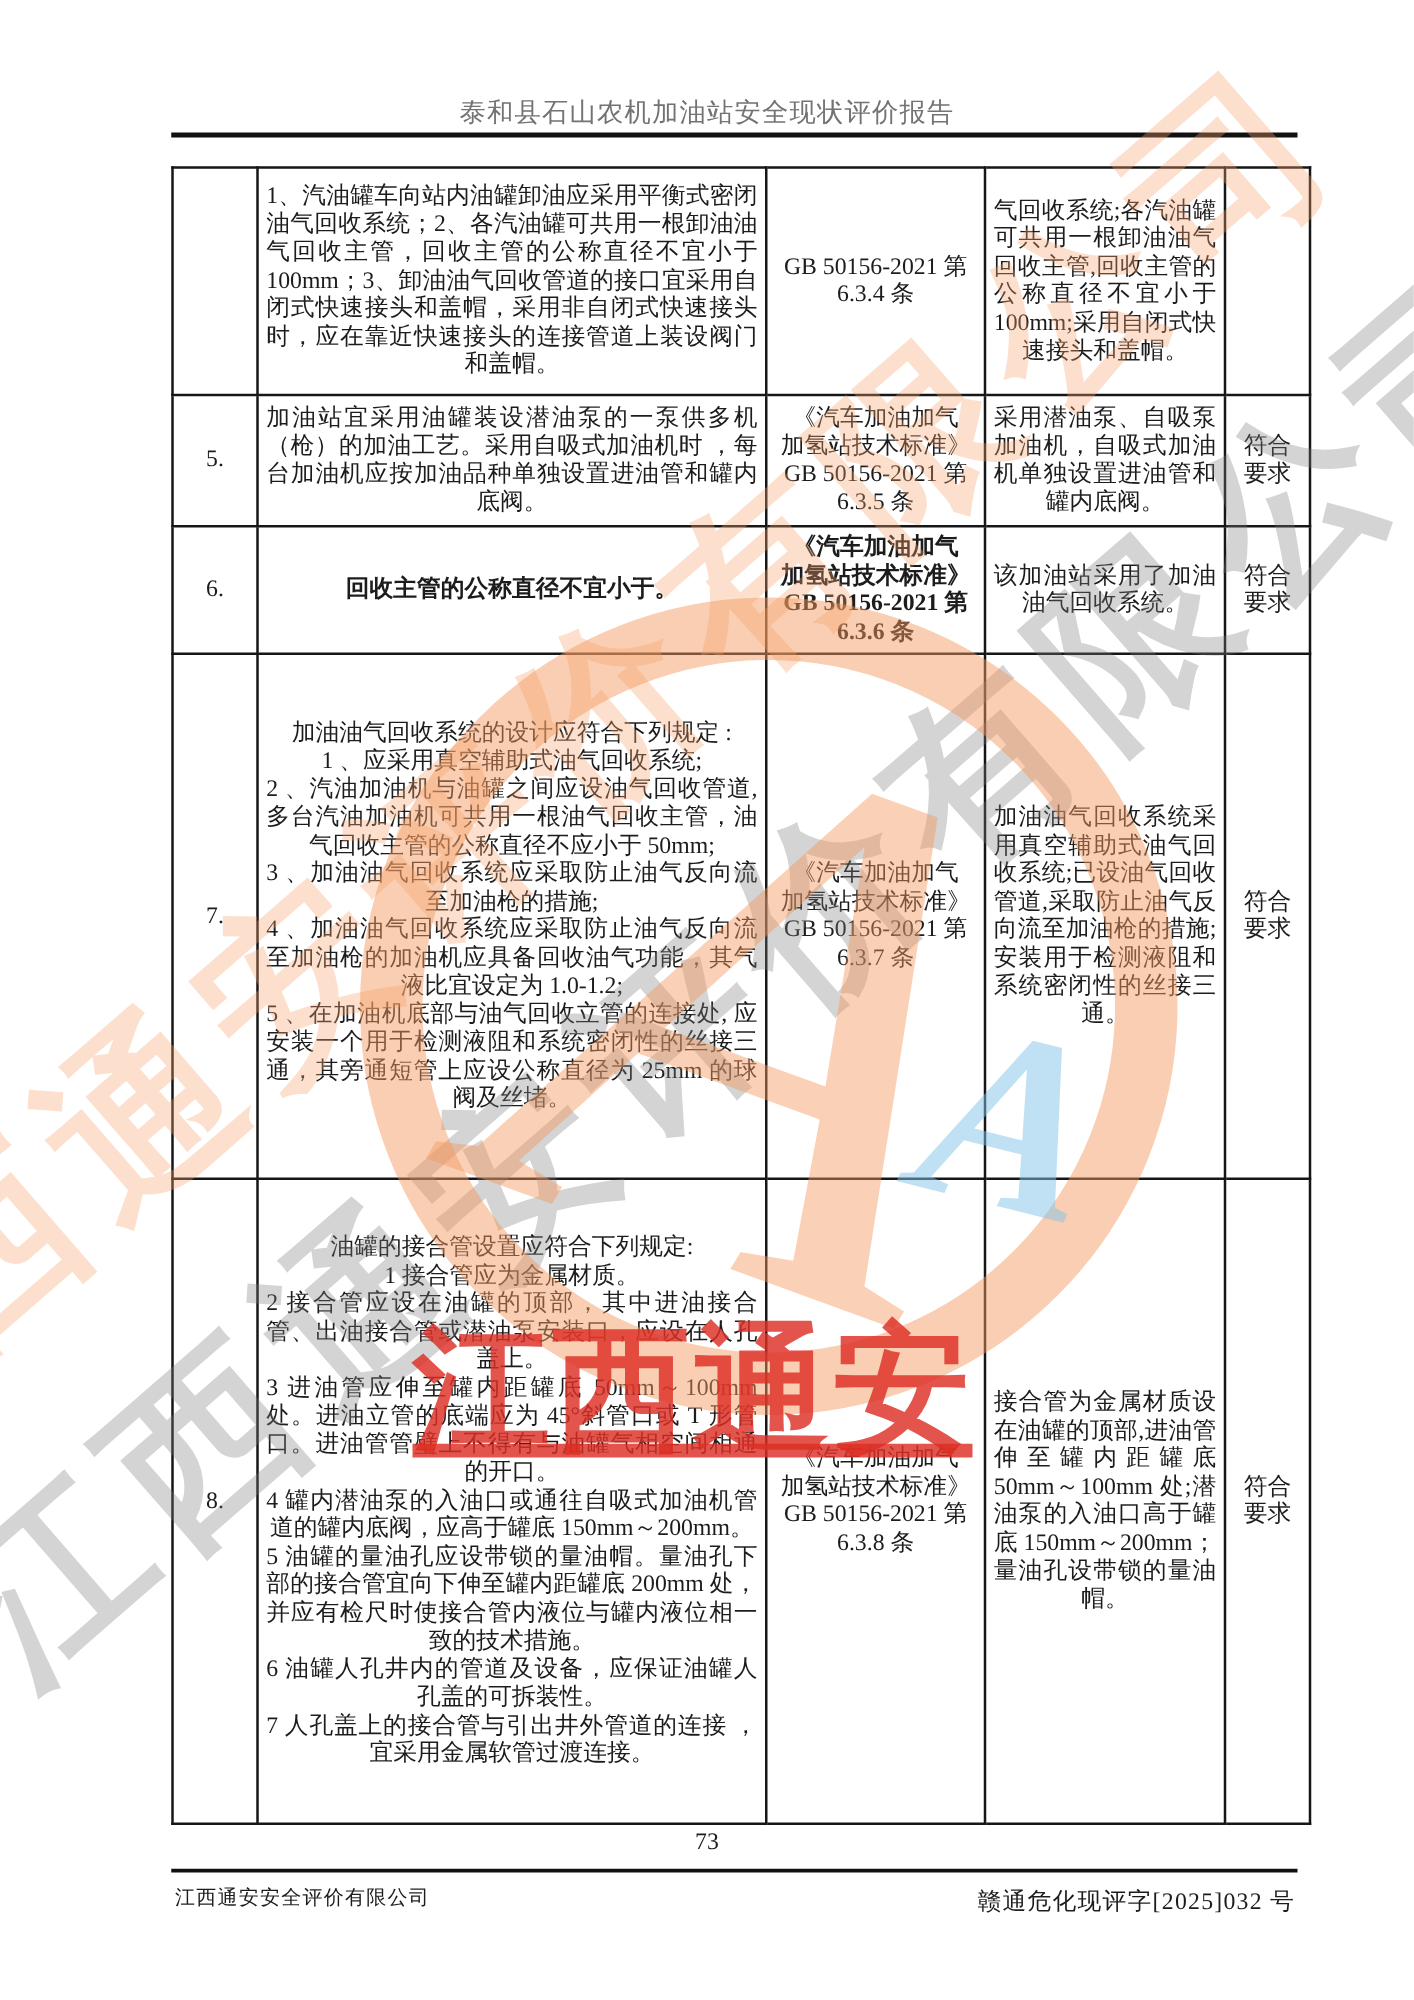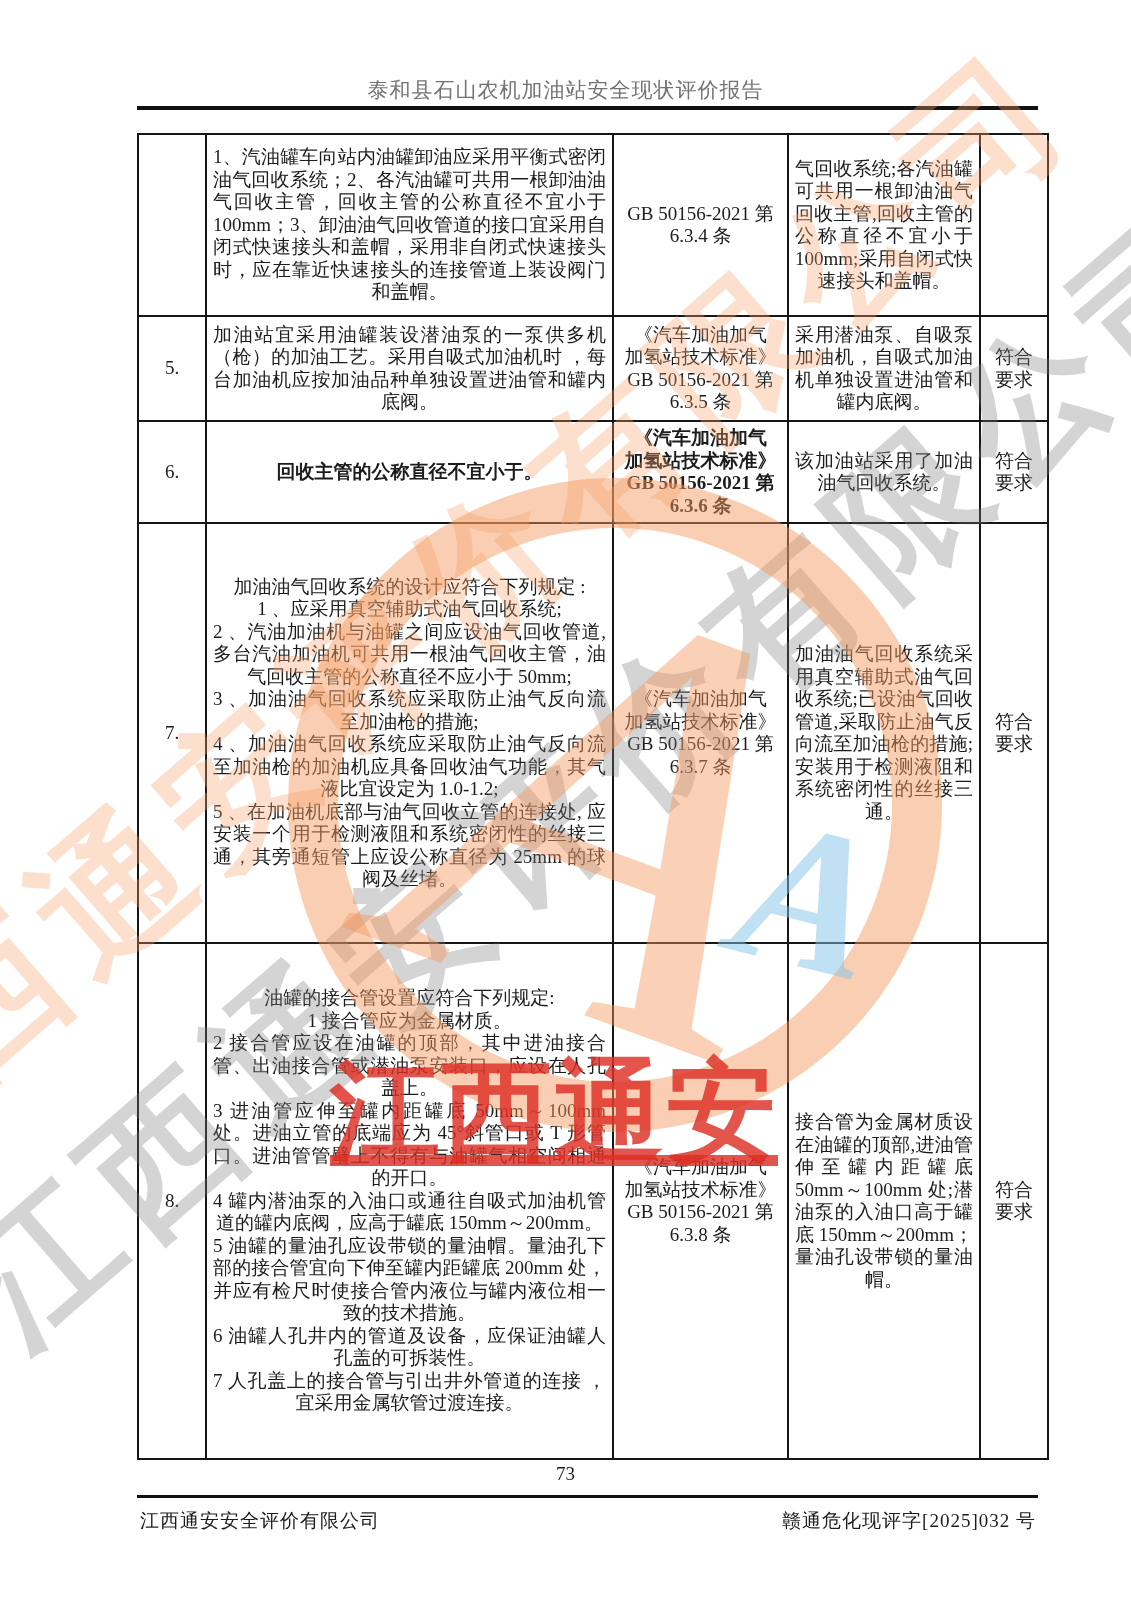--- a/index.html
+++ b/index.html
@@ -37,21 +37,21 @@
   tr.r4{height:420px;} tr.r5{height:516px;}
   .bold{font-weight:bold;}
   
   .page-number{
     position:absolute;left:0;top:1463px;width:1131px;text-align:center;font-size:19px;
   }
   .footer-rule{
     position:absolute;left:137px;top:1495px;width:901px;height:3px;background:#111;
   }
   .footer-left{
-    position:absolute;left:140px;top:1508px;font-size:19px;letter-spacing:1px;
+    position:absolute;left:140px;top:1508px;font-size:16px;letter-spacing:1px;
   }
   .footer-right{
     position:absolute;right:95px;top:1508px;font-size:19px;letter-spacing:1px;
   }
   
   .wm{position:absolute;pointer-events:none;white-space:nowrap;}
   .wm-diag-grey{
     left:605px;top:775px;font-size:148px;letter-spacing:16px;
     color:rgba(125,125,125,0.33);font-weight:bold;
     transform:translate(-50%,-50%) rotate(-41deg);

